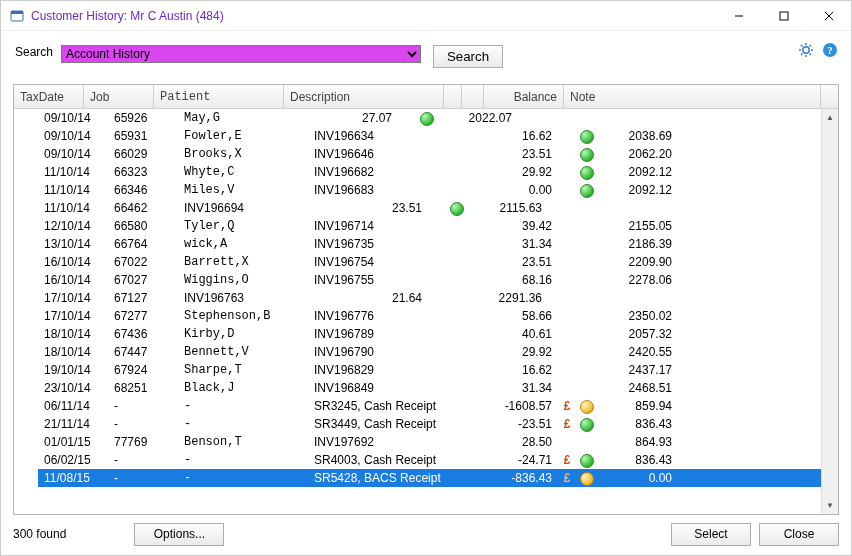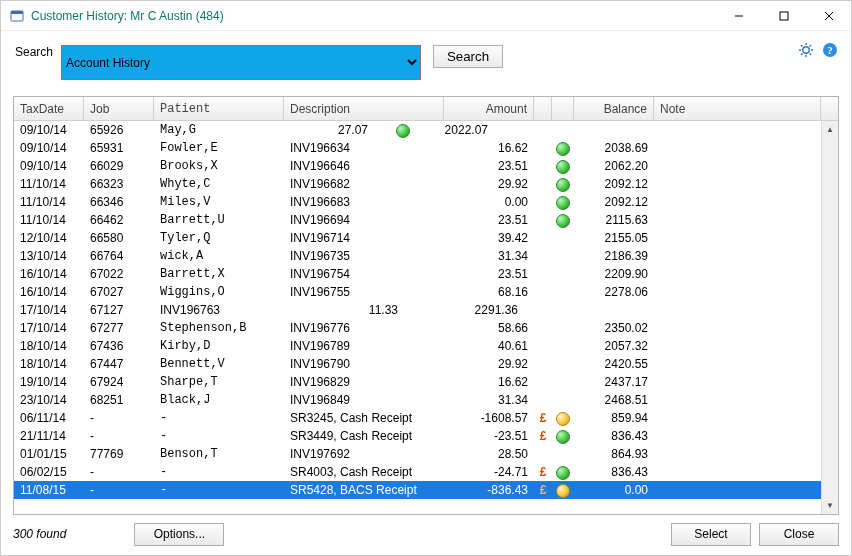--- a/index.html
+++ b/index.html
@@ -29,21 +29,21 @@
     border-bottom: 1px solid #eee;
   }
   .titlebar .app-icon {
     width: 16px; height: 16px;
     margin-right: 6px;
     display:flex;align-items:center;justify-content:center;
   }
   .titlebar .title {
     flex: 1;
     font-size: 12px;
-    color: #0f766e;
+    color: #6d28d9;
   }
   .titlebar .winbtn {
     width: 45px; height: 30px;
     display:flex; align-items:center; justify-content:center;
     font-family: "Segoe UI Symbol", sans-serif;
     font-size: 10px;
     cursor: pointer;
   }
 
   
@@ -53,24 +53,24 @@
     padding: 14px 12px 10px 12px;
     position: relative;
   }
   .searchrow .lbl {
     width: 48px;
     text-align: right;
     padding-right: 8px;
   }
   .searchrow select {
     width: 360px;
-    height: 35px;
+    height: 18px;
     font: inherit;
     border: 1px solid #7a7a7a;
-    background:#0ea5e9;
+    background:#d946ef;
   }
   .searchrow .btn {
     margin-left: 12px;
     height: 23px;
     min-width: 70px;
     border: 1px solid #adadad;
     background: linear-gradient(#fdfdfd,#eaeaea);
     padding: 0 12px;
     cursor:pointer;
   }
@@ -121,20 +121,21 @@
   }
   .grid-header .hcell.right { justify-content:flex-end;}
   .grid-header .hcell:last-child { border-right:none;}
 
   .grid-body {
     flex:1;
     overflow: hidden;
     position:relative;
     display:flex;
     flex-direction:column;
+    margin-left:24px;
   }
   .rows {
     flex:1;
     overflow:hidden;
   }
   .row {
     display:flex;
     height:18px;
     align-items:center;
   }
@@ -164,21 +165,21 @@
   }
 
   
   .footer {
     height: 36px;
     display:flex;
     align-items:center;
     padding: 0 12px 6px 12px;
     gap: 8px;
   }
-  .footer .status { flex:0 0 auto; padding-right: 60px; font-style: italic;}
+  .footer .status { flex:0 0 auto; padding-right: 60px;}
   .footer .spacer { flex:1; }
   .footer button {
     height: 23px;
     min-width: 80px;
     border: 1px solid #adadad;
     background: linear-gradient(#fdfdfd,#eaeaea);
     padding: 0 14px;
     cursor:pointer;
     font: inherit;
   }
@@ -245,21 +246,20 @@
       </span>
     </div>
   </div>
 
   <div class="grid-wrap">
     <div class="grid-header">
       <div class="hcell col col-date">TaxDate</div>
       <div class="hcell col col-job">Job</div>
       <div class="hcell col col-pat">Patient</div>
       <div class="hcell col col-desc">Description</div>
-      <div class="hcell right col col-amt">Amount</div>
       <div class="hcell col col-ic1"></div>
       <div class="hcell col col-ic2"></div>
       <div class="hcell right col col-bal">Balance</div>
       <div class="hcell col col-note">Note</div>
       <div class="hcell col col-scroll"></div>
     </div>
     <div class="grid-body">
       <div class="rows" id="rows">
           <div class="row">
             <div class="col col-date">09/10/14</div>
@@ -316,21 +316,20 @@
             <div class="col col-amt">0.00</div>
             <div class="col col-ic1"></div>
             <div class="col col-ic2"><span class="status-dot dot-green"></span></div>
             <div class="col col-bal">2092.12</div>
             <div class="col col-note"></div>
             <div class="col col-scroll"></div>
           </div>
           <div class="row">
             <div class="col col-date">11/10/14</div>
             <div class="col col-job">66462</div>
-            <div class="col col-pat">Barrett,U</div>
             <div class="col col-desc">INV196694</div>
             <div class="col col-amt">23.51</div>
             <div class="col col-ic1"></div>
             <div class="col col-ic2"><span class="status-dot dot-green"></span></div>
             <div class="col col-bal">2115.63</div>
             <div class="col col-note"></div>
             <div class="col col-scroll"></div>
           </div>
           <div class="row">
             <div class="col col-date">12/10/14</div>
@@ -377,21 +376,21 @@
             <div class="col col-ic1"></div>
             <div class="col col-ic2"></div>
             <div class="col col-bal">2278.06</div>
             <div class="col col-note"></div>
             <div class="col col-scroll"></div>
           </div>
           <div class="row">
             <div class="col col-date">17/10/14</div>
             <div class="col col-job">67127</div>
             <div class="col col-desc">INV196763</div>
-            <div class="col col-amt">11.33</div>
+            <div class="col col-amt">21.64</div>
             <div class="col col-ic1"></div>
             <div class="col col-ic2"></div>
             <div class="col col-bal">2291.36</div>
             <div class="col col-note"></div>
             <div class="col col-scroll"></div>
           </div>
           <div class="row">
             <div class="col col-date">17/10/14</div>
             <div class="col col-job">67277</div>
             <div class="col col-pat">Stephenson,B</div>

